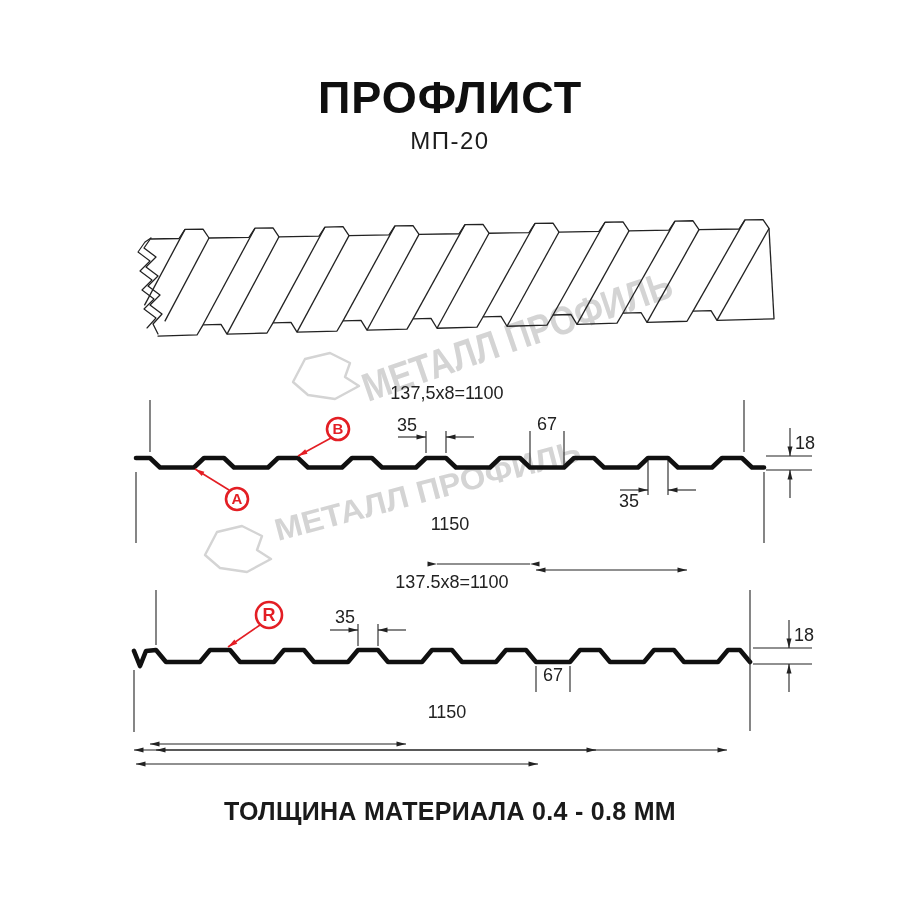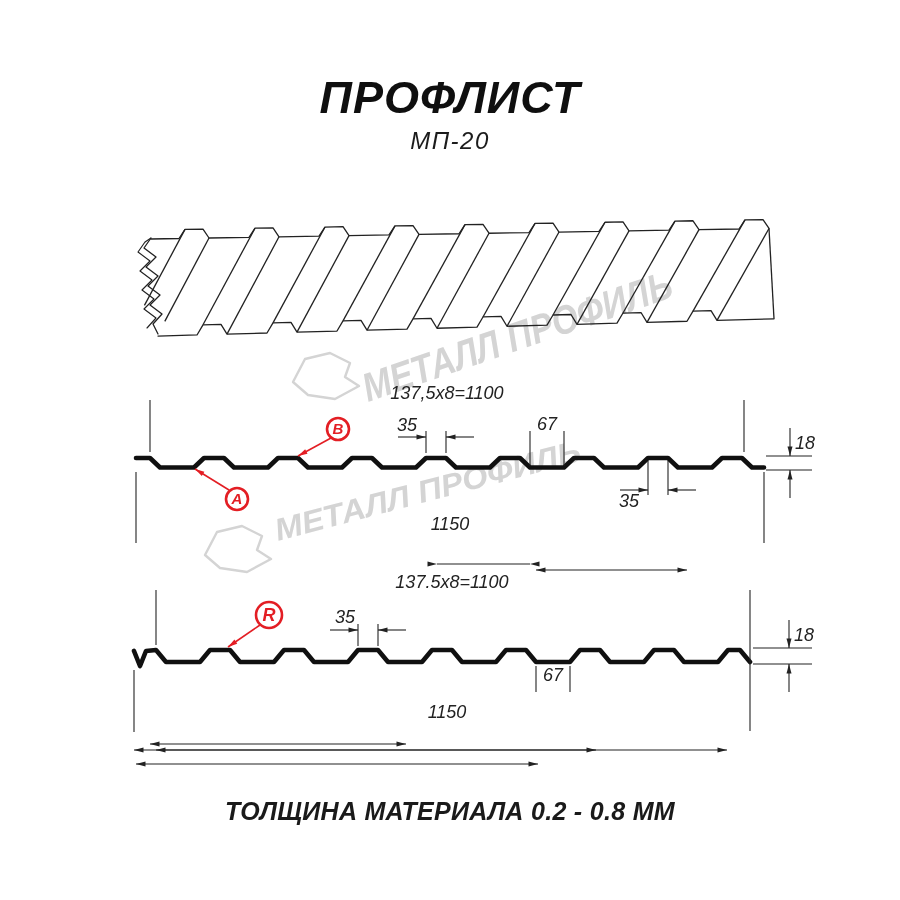--- a/index.html
+++ b/index.html
@@ -1,17 +1,17 @@
 <!DOCTYPE html>
 <html><head>
 <meta charset="utf-8">
 <style>
   html,body{margin:0;padding:0;background:#fff;}
   .canvas{position:relative;width:900px;height:900px;background:#ffffff;overflow:hidden;
-          font-family:"Liberation Sans",sans-serif;font-style:italic;}
+          font-family:"Liberation Sans",sans-serif;}
   .title{position:absolute;top:72px;left:0;width:900px;margin:0;text-align:center;
          font-size:45px;font-weight:800;letter-spacing:1px;color:#0f0f0f;}
   .subtitle{position:absolute;top:127px;left:0;width:900px;text-align:center;
             font-size:24px;font-weight:500;letter-spacing:1.5px;color:#1c1c1c;}
   .footer{position:absolute;top:797px;left:0;width:900px;text-align:center;
           font-size:25px;font-weight:600;letter-spacing:.3px;color:#1a1a1a;}
   svg#drawing{position:absolute;left:0;top:0;}
 </style>
 </head>
 <body>
@@ -144,14 +144,14 @@
         <line x1="789" y1="692" x2="789" y2="664" stroke="#222222" stroke-width="1.1"></line>
         <polygon points="0,0 -9.5,-2.5 -9.5,2.5" transform="translate(789,664) rotate(-90)" fill="#222222"></polygon>
         <text x="794" y="641" font-size="18" text-anchor="start" fill="#222222" font-weight="400" font-family="&quot;Liberation Sans&quot;,sans-serif">18</text>
         <circle cx="269" cy="615" r="13" fill="none" stroke="#e31e24" stroke-width="2.6"></circle>
         <text x="269" y="621.48" font-size="18" text-anchor="middle" fill="#e31e24" font-weight="700" font-family="&quot;Liberation Sans&quot;,sans-serif">R</text>
         <line x1="260" y1="625" x2="228" y2="647" stroke="#e31e24" stroke-width="1.6"></line>
         <polygon points="0,0 -9.5,-2.5 -9.5,2.5" transform="translate(228,647) rotate(145.49147701233161)" fill="#e31e24"></polygon>
       </g>
   </svg>
 
-  <div class="footer">ТОЛЩИНА МАТЕРИАЛА 0.2 - 0.8 ММ</div>
+  <div class="footer">ТОЛЩИНА МАТЕРИАЛА 0.4 - 0.8 ММ</div>
 </div>
 
 </body></html>

